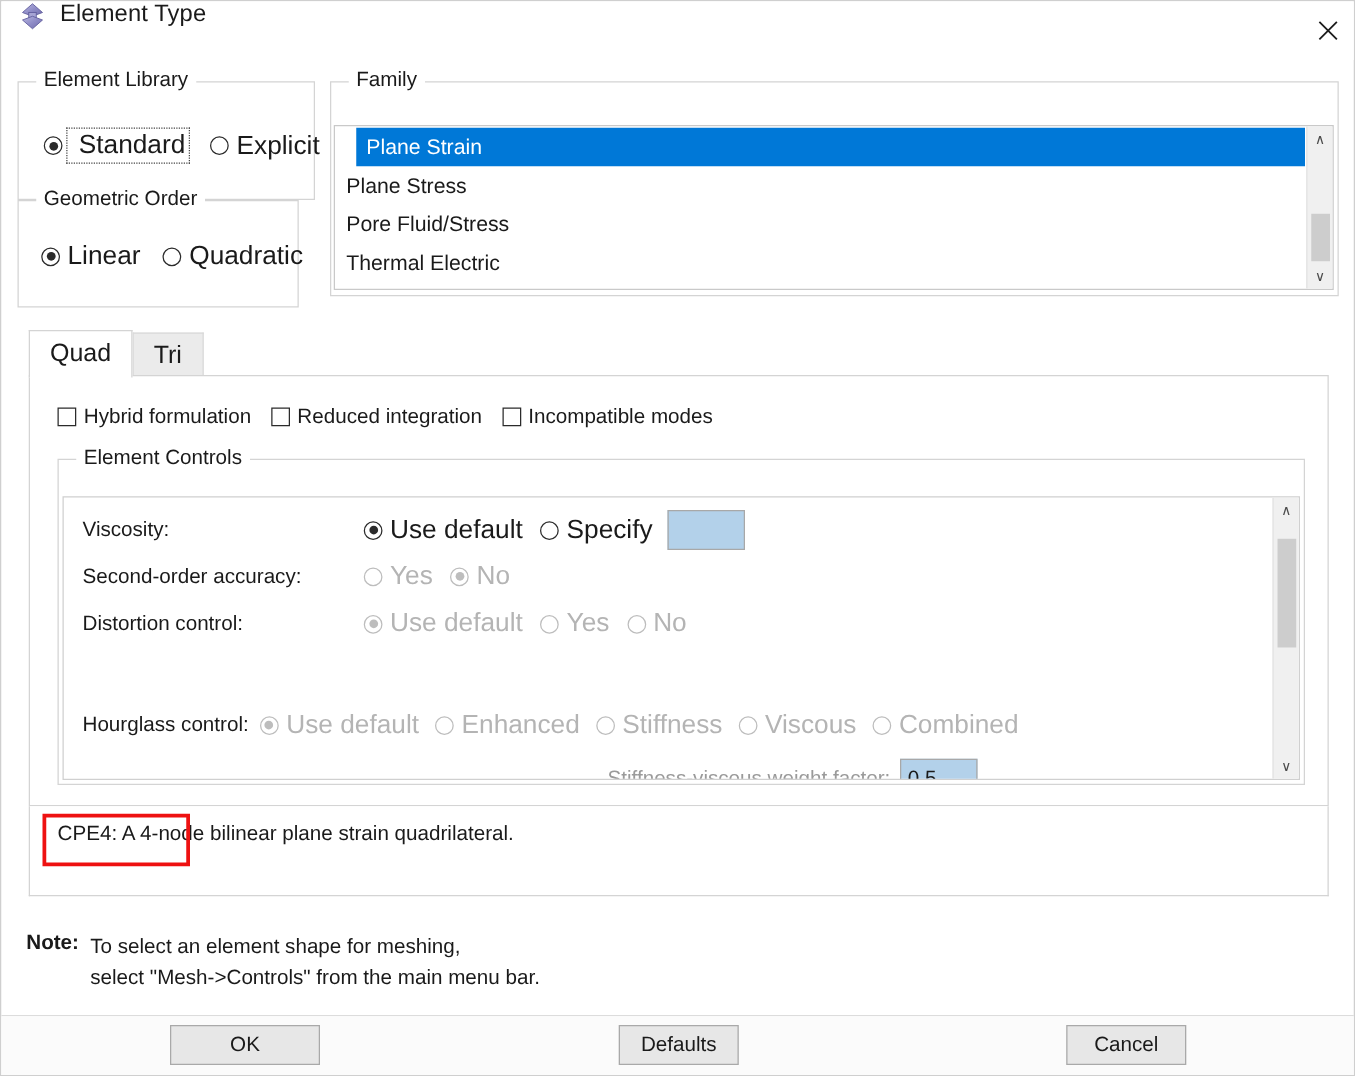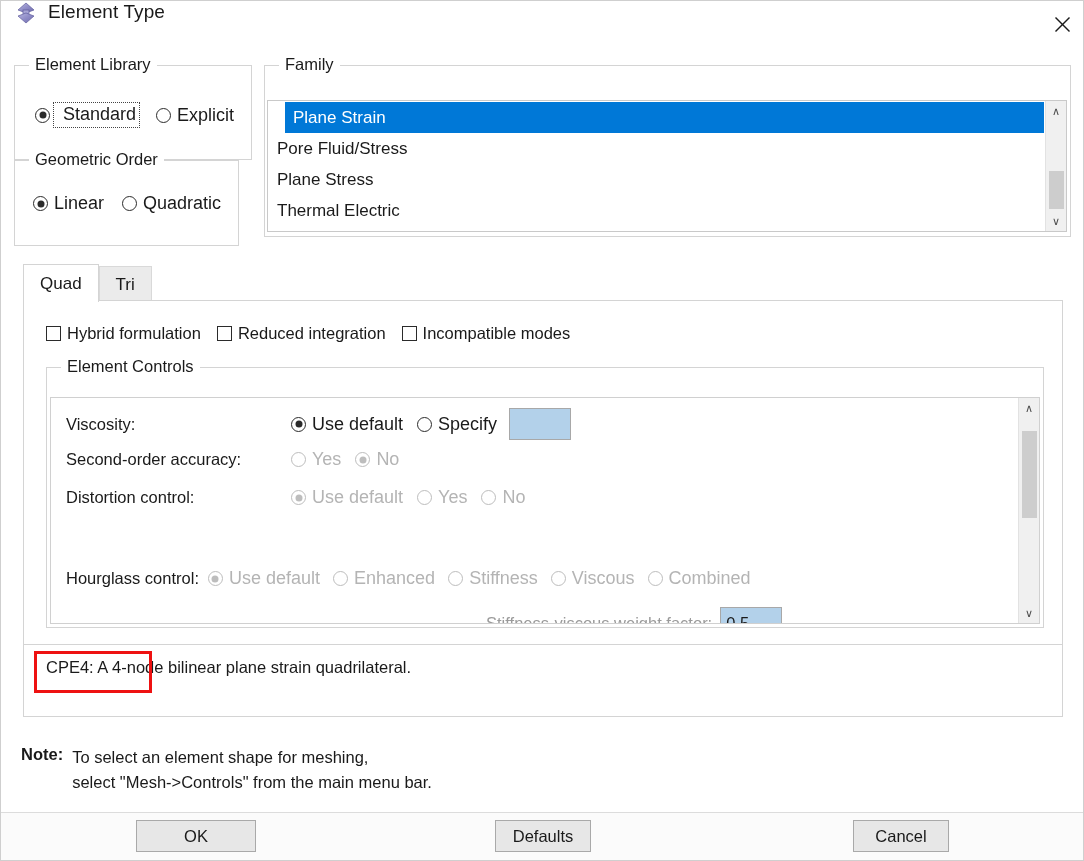--- a/index.html
+++ b/index.html
@@ -107,21 +107,21 @@
     content: "";
     position: absolute;
     left: 50%; top: 50%;
     transform: translate(-50%, -50%);
     width: 7px; height: 7px;
     border-radius: 50%;
     background: #2b2b2b;
   }
   .radio .lbl {
     margin-left: 6px;
-    font-size: 18px;
+    font-size: 21px;
     color: #1a1a1a;
   }
   .radio.disabled .dot { border-color: #bdbdbd; }
   .radio.disabled .dot.checked::after { background: #bdbdbd; }
   .radio.disabled .lbl { color: #b4b4b4; }
 
   .focusbox {
     border: 1px dotted #444;
     padding: 1px 3px 2px 3px;
     margin-left: 3px;
@@ -210,21 +210,21 @@
     position: absolute;
     display: flex;
     align-items: flex-end;
   }
   .tab {
     box-sizing: border-box;
     height: 36px;
     padding: 0 16px;
     display: flex;
     align-items: center;
-    font-size: 17px;
+    font-size: 20px;
     color: #1a1a1a;
     border: 1px solid #d4d4d4;
     border-bottom: none;
     cursor: pointer;
   }
   .tab.active {
     background: #ffffff;
     height: 38px;
     position: relative;
     z-index: 3;
@@ -403,24 +403,24 @@
   <div class="groupbox" style="left:263px; top:64px; width:807px; height:172px;">
     <span class="gb-title">Family</span>
   </div>
 
   <div class="listbox" style="left:266px; top:99px; width:800px; height:132px;">
     <div class="list-items">
       <div class="list-item selected">
         <span>Plane Strain</span>
       </div>
       <div class="list-item">
+        <span>Plane Stress</span>
+      </div>
+      <div class="list-item">
         <span>Pore Fluid/Stress</span>
-      </div>
-      <div class="list-item">
-        <span>Plane Stress</span>
       </div>
       <div class="list-item">
         <span>Thermal Electric</span>
       </div>
     </div>
     <div class="vscroll">
       <div class="arrow up">∧</div>
       <div class="thumb" style="top:70px; height:38px;"></div>
       <div class="arrow down">∨</div>
     </div>

